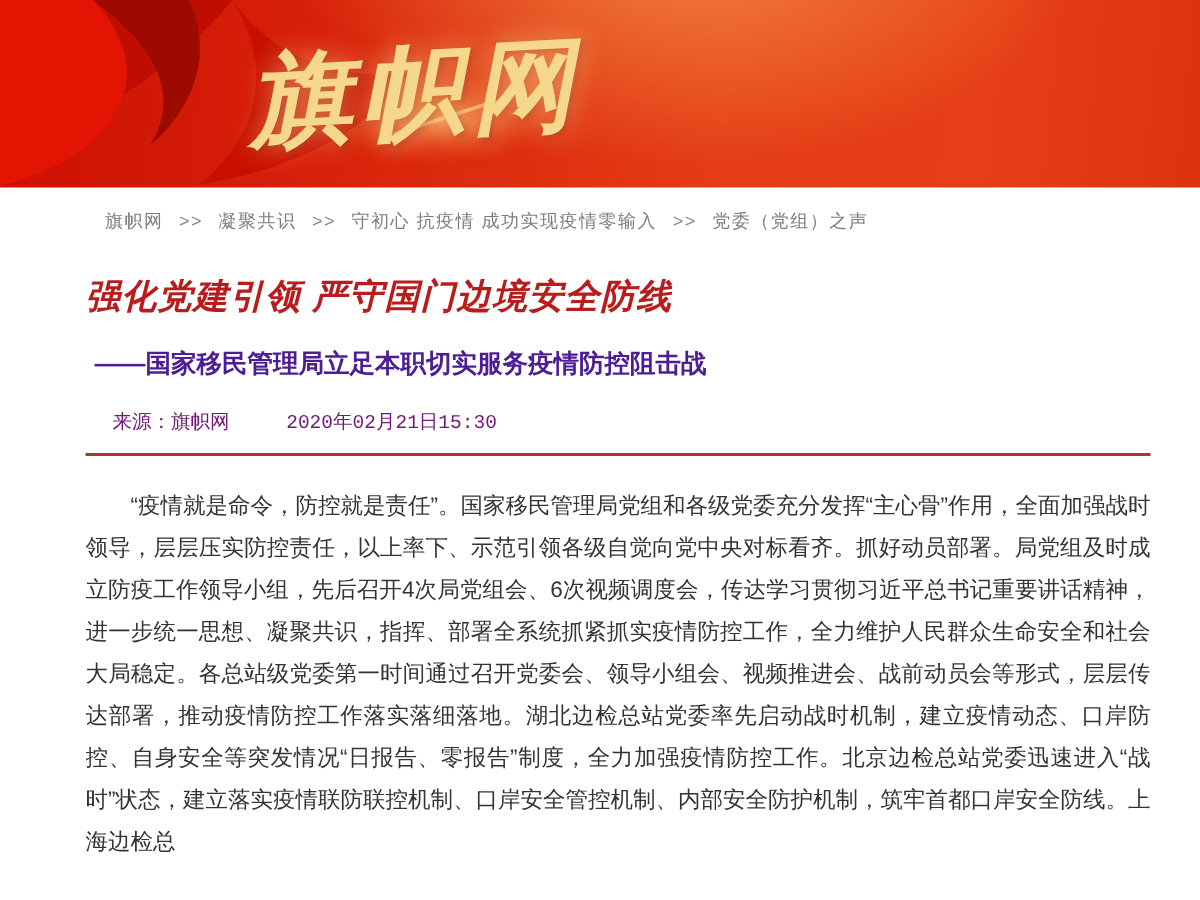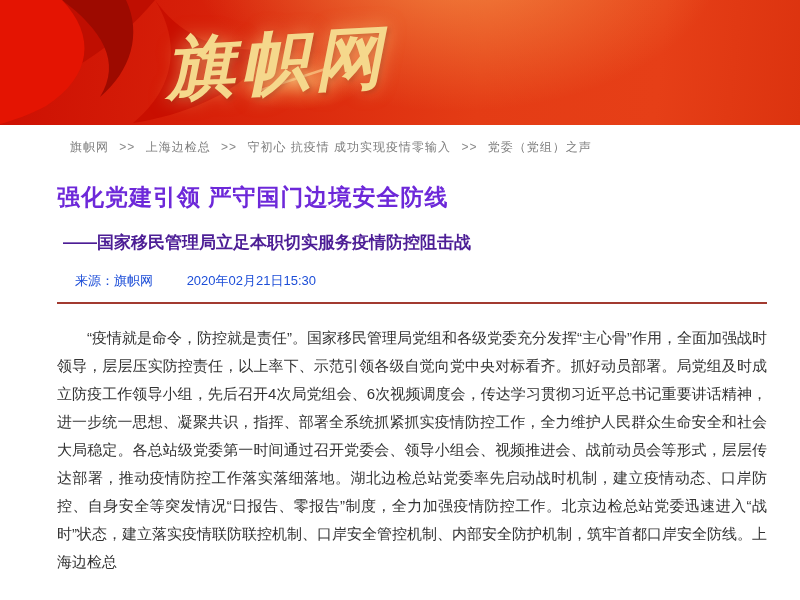--- a/index.html
+++ b/index.html
@@ -40,31 +40,32 @@
     letter-spacing: 1px;
   }
   .breadcrumb .crumb { color: #7d7d7d; text-decoration: none; cursor: pointer; }
   .breadcrumb .sep { margin: 0 6px; color: #8a8a8a; }
 
   
   .content { width: 710px; margin-left: 57px; }
   .article-title {
     margin: 26px 0 0 0;
     font-size: 23px; font-weight: bold;
-    color: #6d28d9;
+    color: #b91c1c;
     letter-spacing: 1px;
+    font-style: italic;
   }
   .article-subtitle {
     margin: 18px 0 0 6px;
     font-size: 17px; font-weight: bold;
     color: #4c1d95;
   }
   .article-meta {
     margin: 18px 0 0 18px;
-    font-size: 13px; color: #1d4ed8;
+    font-size: 13px; color: #701a75; font-family: Liberation Mono, monospace;
   }
   .article-meta .date { margin-left: 30px; }
   .divider {
     margin-top: 12px;
     border: 0; border-top: 2px solid #a23a30;
     height: 0;
   }
 
   
   .article-body {
@@ -94,21 +95,21 @@
     <path d="M0,0 L62,0 C96,36 92,76 46,106 C31,114 12,121 0,124 Z" fill="#e41402"></path>
     <ellipse cx="295" cy="80" rx="70" ry="30" fill="url(#glow)"></ellipse>
     <rect x="255" y="78" width="78" height="2.5" rx="1.2" fill="rgba(255,228,160,0.55)" transform="rotate(-18 294 79)"></rect>
   </svg>
   <div class="site-logo">旗帜网</div>
 </div>
 
 <nav class="breadcrumb">
   <a class="crumb">旗帜网</a>
   <span class="sep">&gt;&gt;</span>
-  <a class="crumb">上海边检总</a>
+  <a class="crumb">凝聚共识</a>
   <span class="sep">&gt;&gt;</span>
   <a class="crumb">守初心 抗疫情 成功实现疫情零输入</a>
   <span class="sep">&gt;&gt;</span>
   <a class="crumb">党委（党组）之声</a>
 </nav>
 
 <div class="content">
   <h1 class="article-title">强化党建引领 严守国门边境安全防线</h1>
   <div class="article-subtitle">——国家移民管理局立足本职切实服务疫情防控阻击战</div>
 

